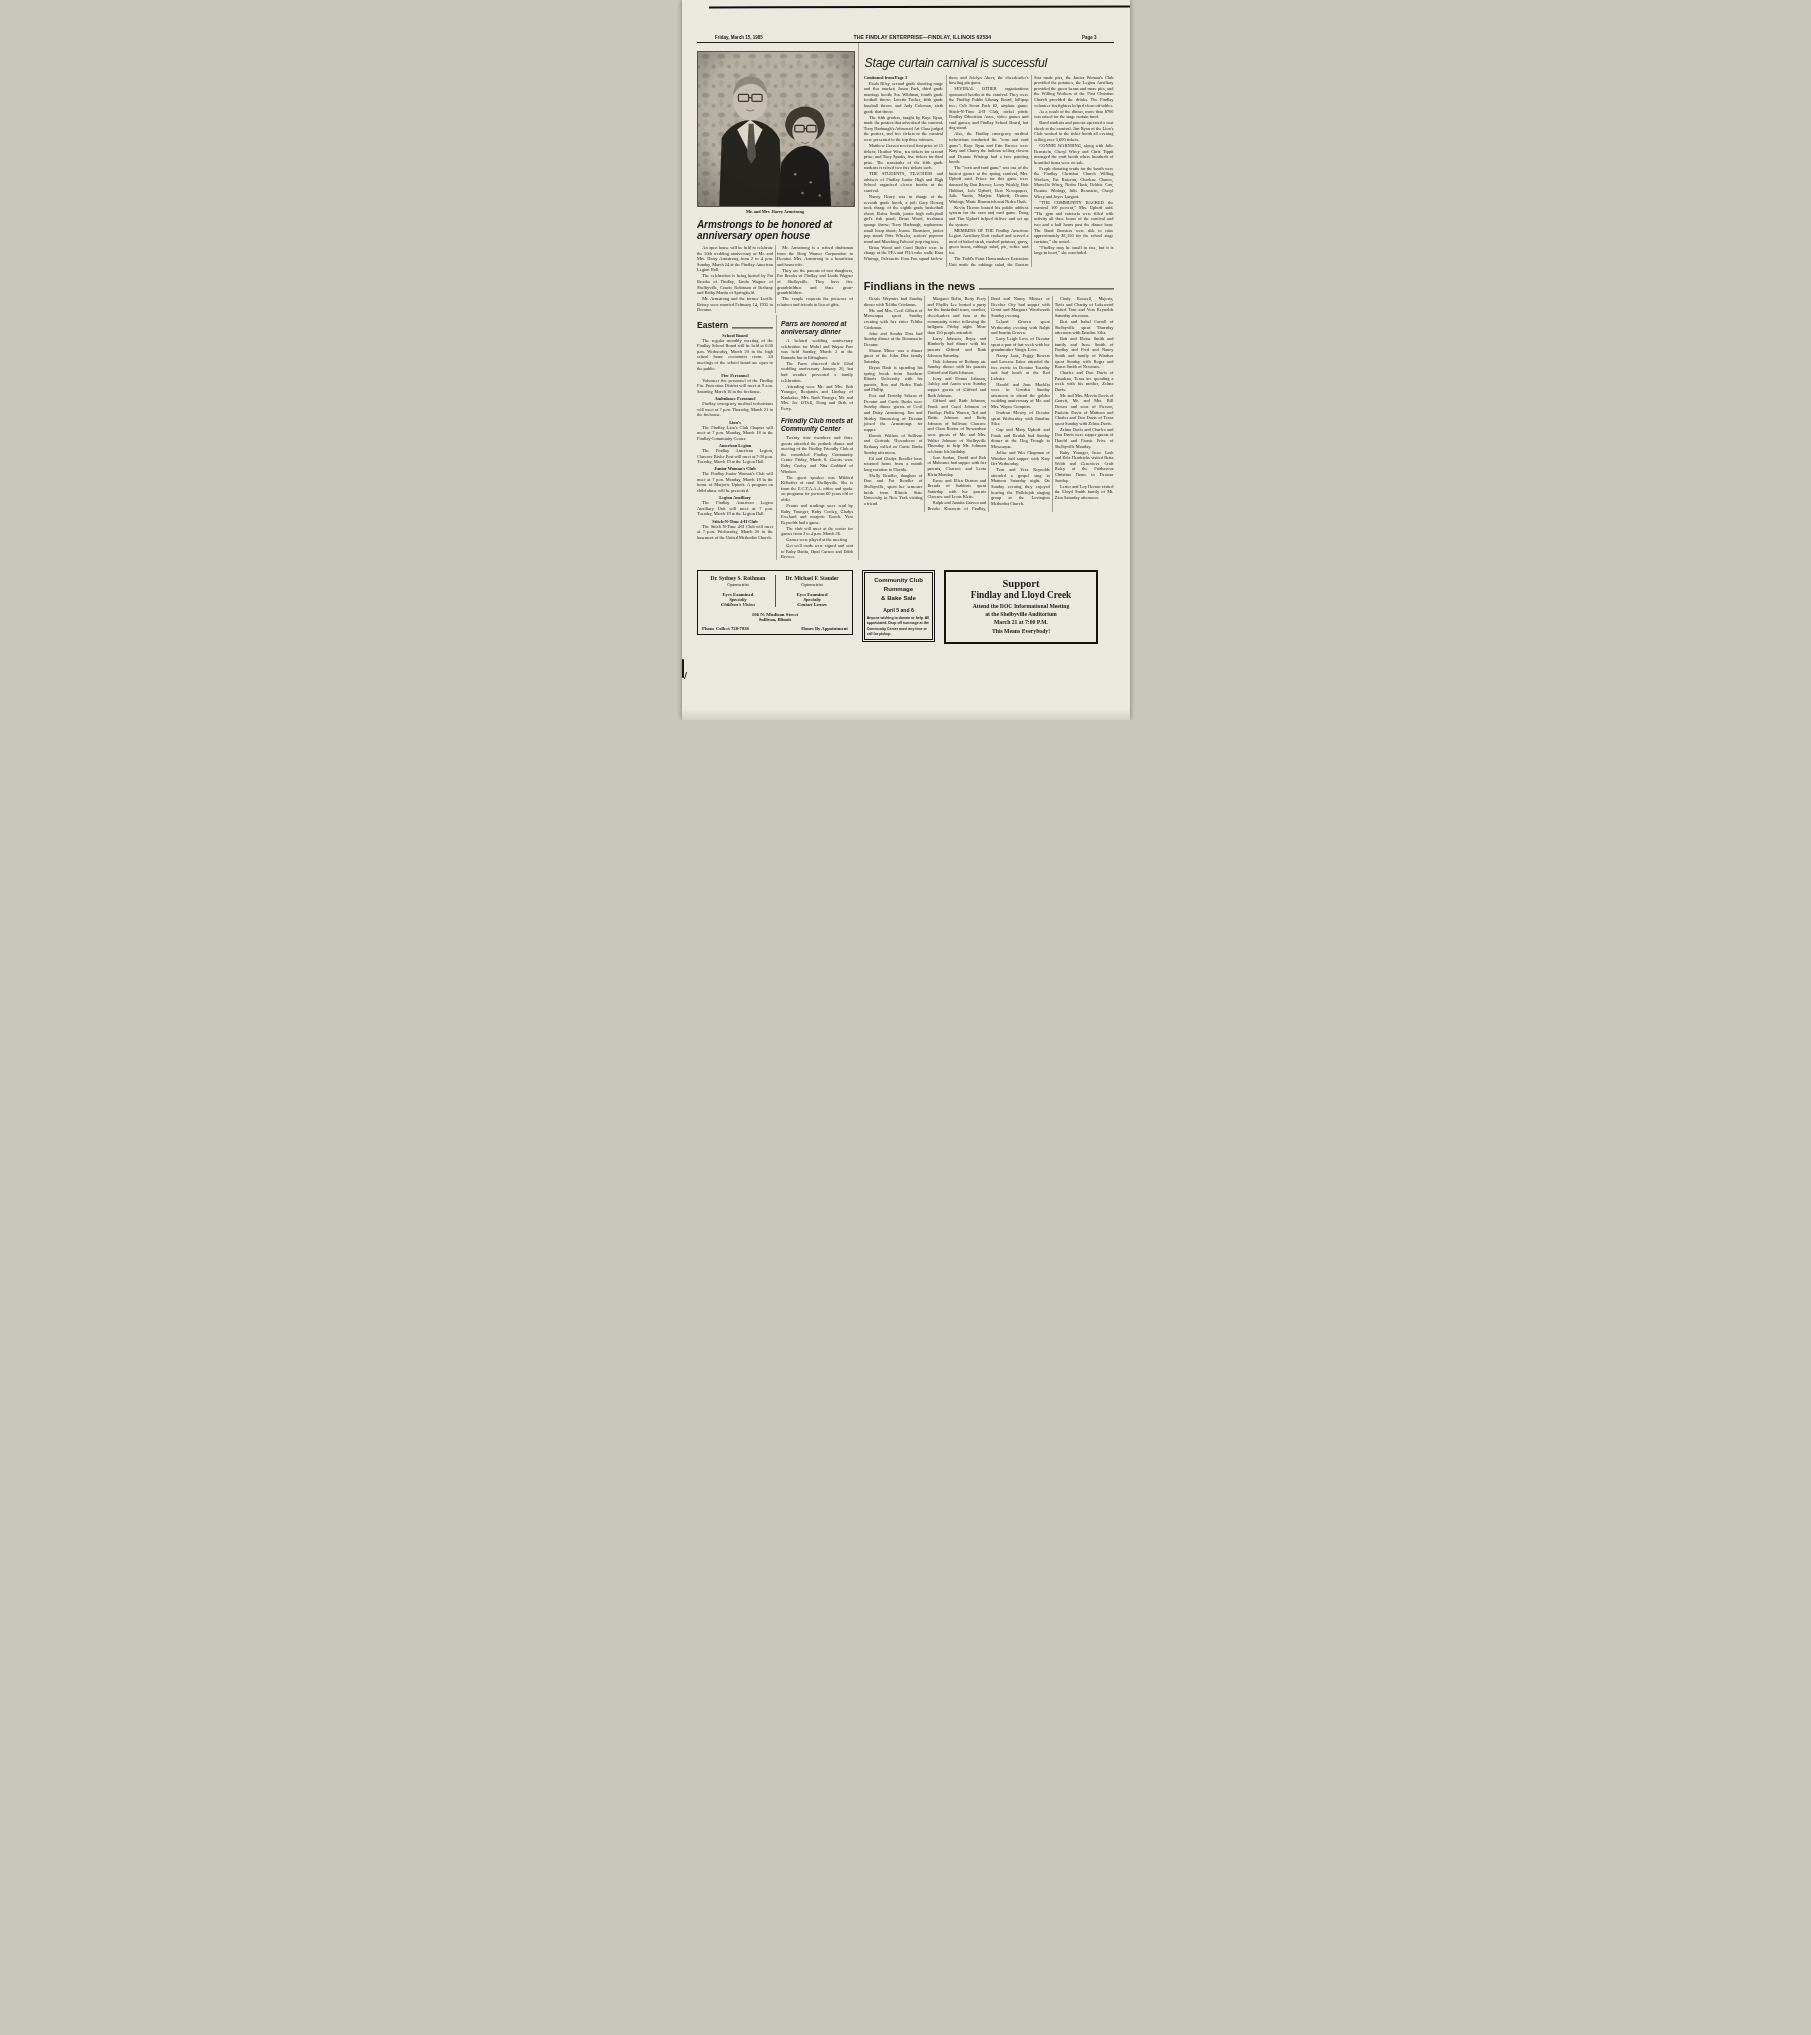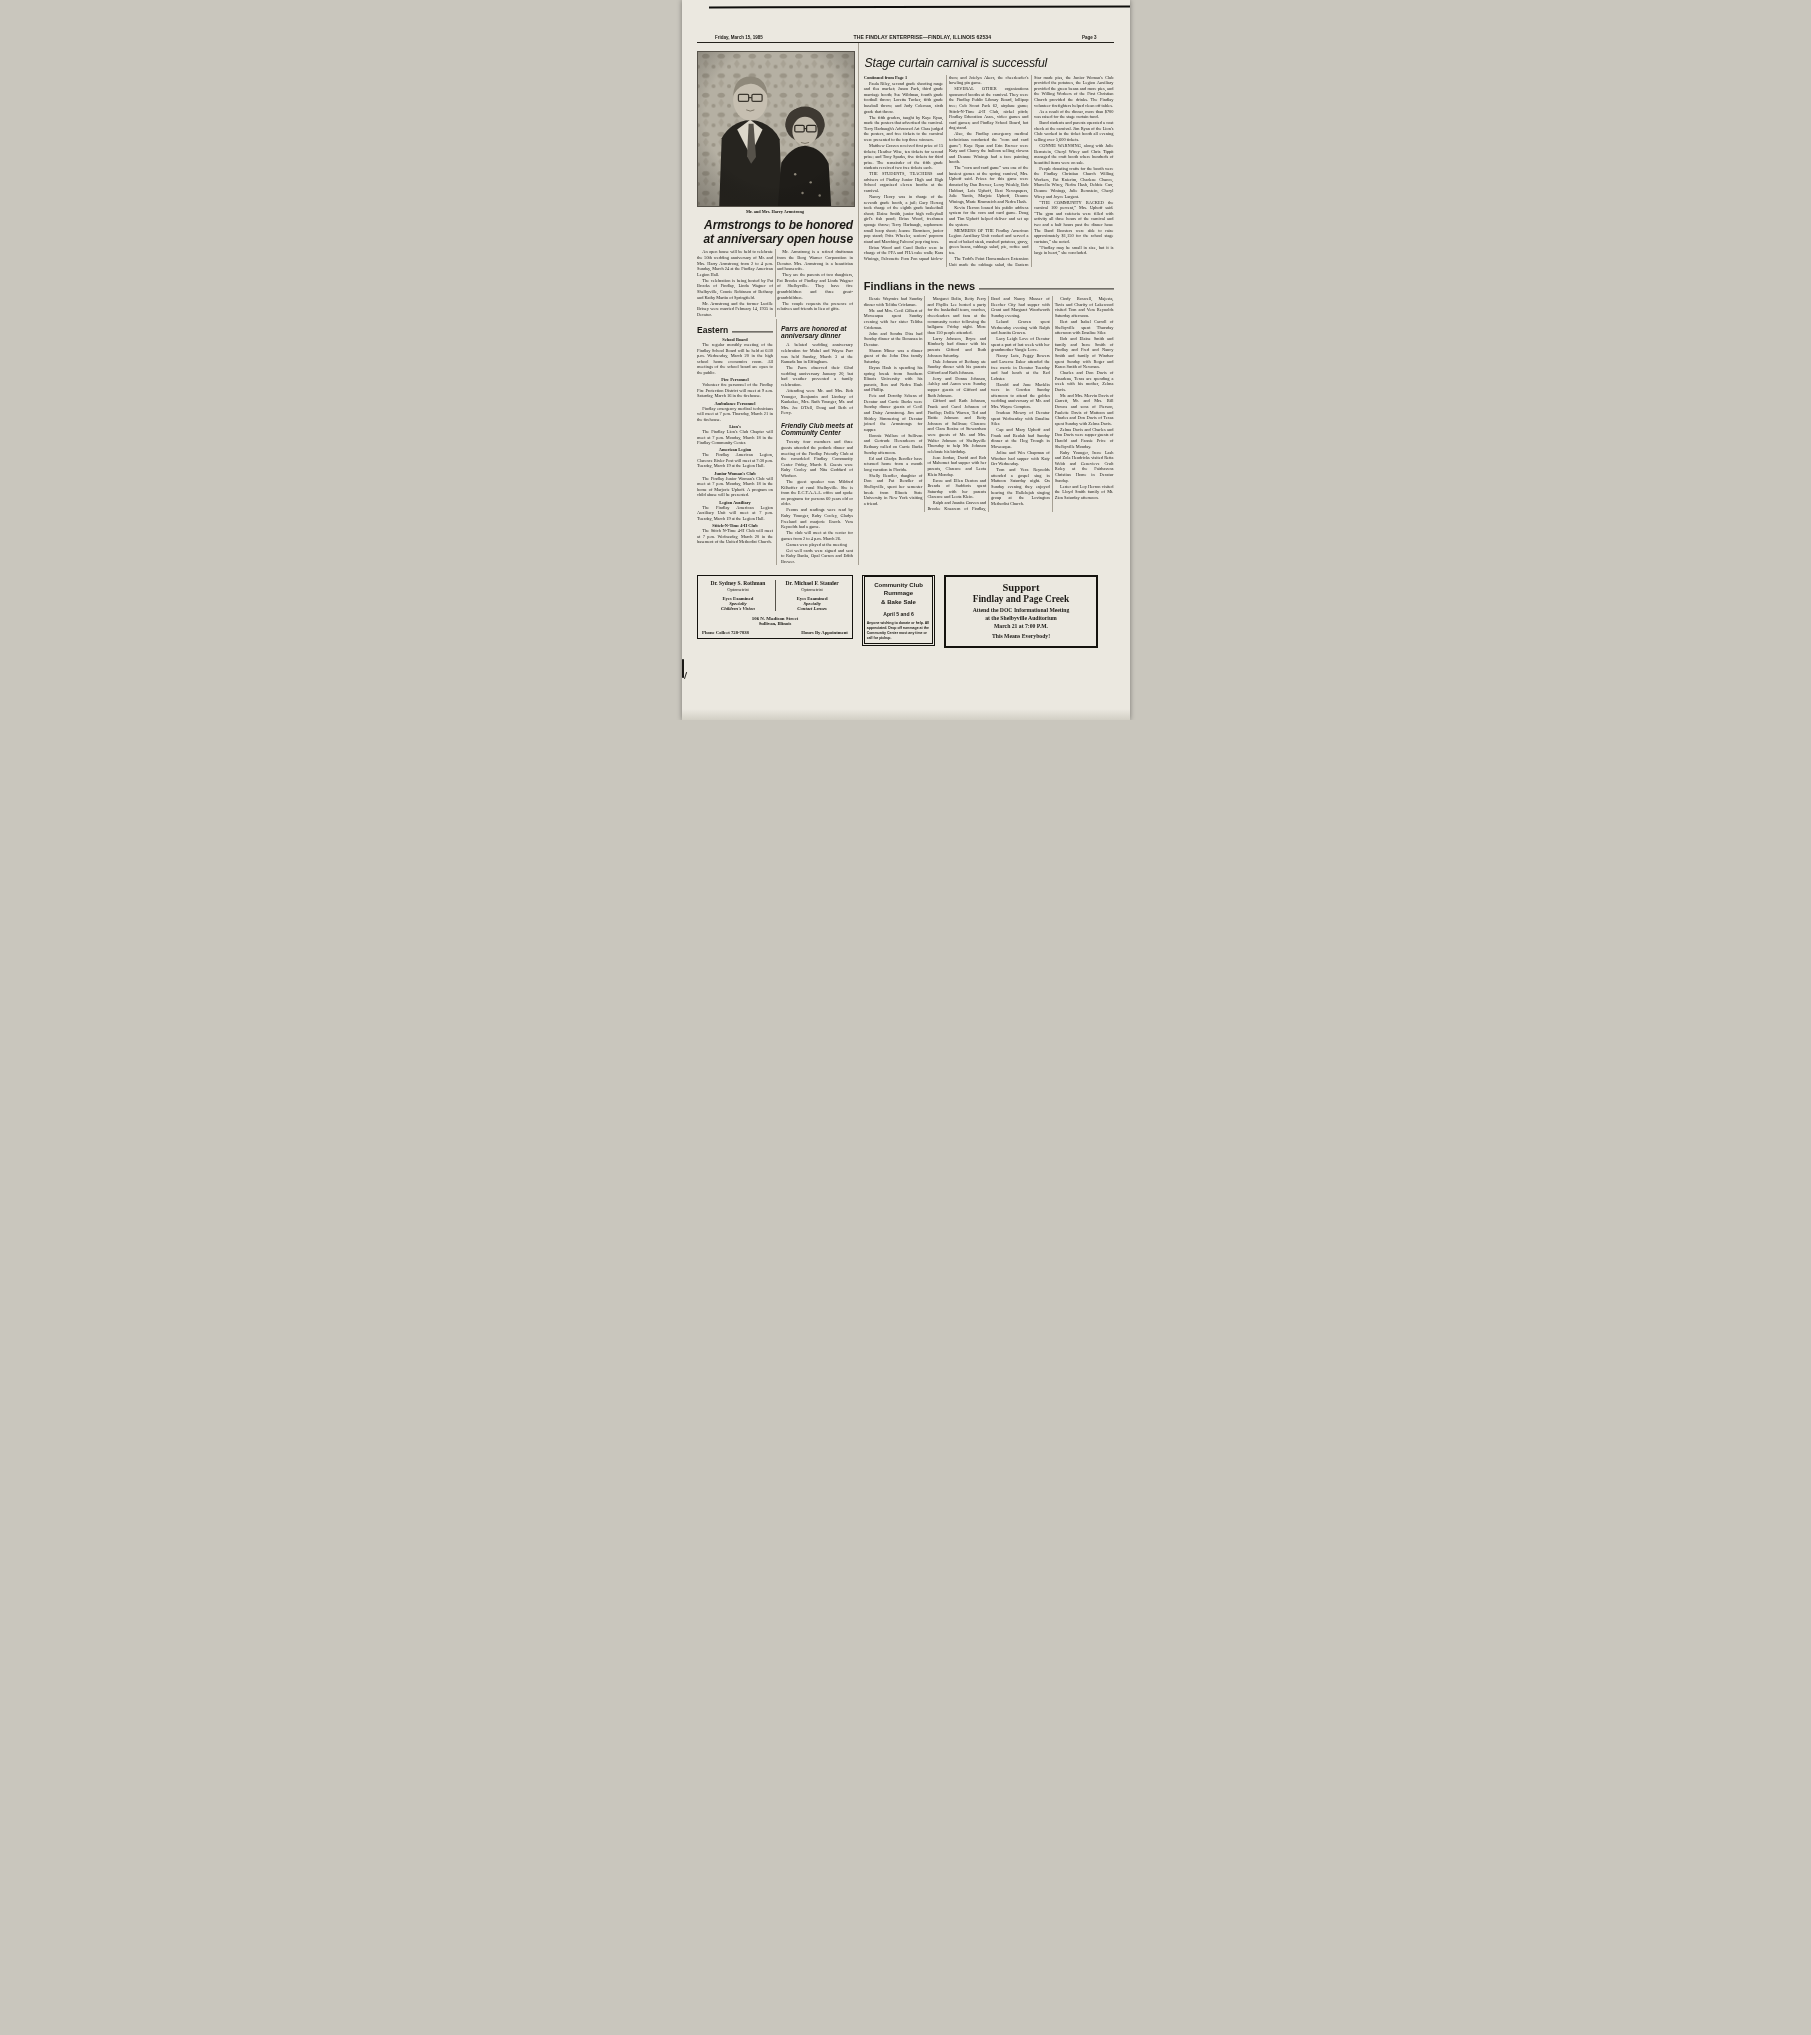--- a/index.html
+++ b/index.html
@@ -30,21 +30,21 @@
 
   
   .photo-fig{margin:8.1px 0 0 0;}
   .photo-fig svg{display:block;width:100%;height:154px;border:0.4px solid #56524a;background:#b7b2a6;}
   .photo-fig figcaption{text-align:center;font-weight:bold;font-size:4.3px;margin-top:2px;}
 
   
   .carnival-head{font-family:"Liberation Sans",sans-serif;font-weight:normal;font-style:italic;
     font-size:12.2px;line-height:1.02;letter-spacing:-0.2px;margin:14.7px 0 4.9px 0.8px;}
   .armstrongs-head{font-family:"Liberation Sans",sans-serif;font-weight:bold;font-style:italic;
-    font-size:12px;line-height:1.1;letter-spacing:-0.1px;margin:5.7px 0 3.7px;text-align:right;}
+    font-size:10px;line-height:1.1;letter-spacing:-0.1px;margin:5.7px 0 3.7px;}
   .rule-head{display:flex;align-items:center;font-family:"Liberation Sans",sans-serif;font-weight:bold;}
   .rule-head::after{content:"";flex:1;border-top:0.8px solid #23211c;margin-left:4.1px;transform:translateY(2.4px);}
   .meetings-head{font-size:8.5px;margin:5.7px 0 2.4px;}
   .findlians-head{font-size:11px;margin:4.1px 0 4.1px;}
   .sub-article-head{font-family:"Liberation Sans",sans-serif;font-weight:bold;font-style:italic;
     font-size:6.7px;line-height:1.12;margin:5.7px 0 2.8px;}
 
   
   .body-copy .para{margin:0 0 0.4px 0;font-size:4.4px;line-height:1.27;text-align:justify;text-indent:5.3px;}
   .body-copy .continued{font-weight:bold;text-indent:0;text-align:left;}
@@ -348,21 +348,21 @@
       <div class="ad ad-rummage">
         <div class="rum-line">Community Club</div>
         <div class="rum-line">Rummage</div>
         <div class="rum-line">&amp; Bake Sale</div>
         <div class="rum-date">April 5 and 6</div>
         <div class="rum-note">Anyone wishing to donate or help. All appreciated. Drop off rummage at the Community Center most any time or call for pickup.</div>
       </div>
 
       <div class="ad ad-support">
         <div class="sup-line1">Support</div>
-        <div class="sup-line2">Findlay and Page Creek</div>
+        <div class="sup-line2">Findlay and Lloyd Creek</div>
         <div class="sup-line3">Attend the DOC Informational Meeting</div>
         <div class="sup-line3 tight">at the Shelbyville Auditorium</div>
         <div class="sup-line3 tight">March 21 at 7:00 P.M.</div>
         <div class="sup-line3">This Means Everybody!</div>
       </div>
 
     </div>
   </div>
 </div>
 

